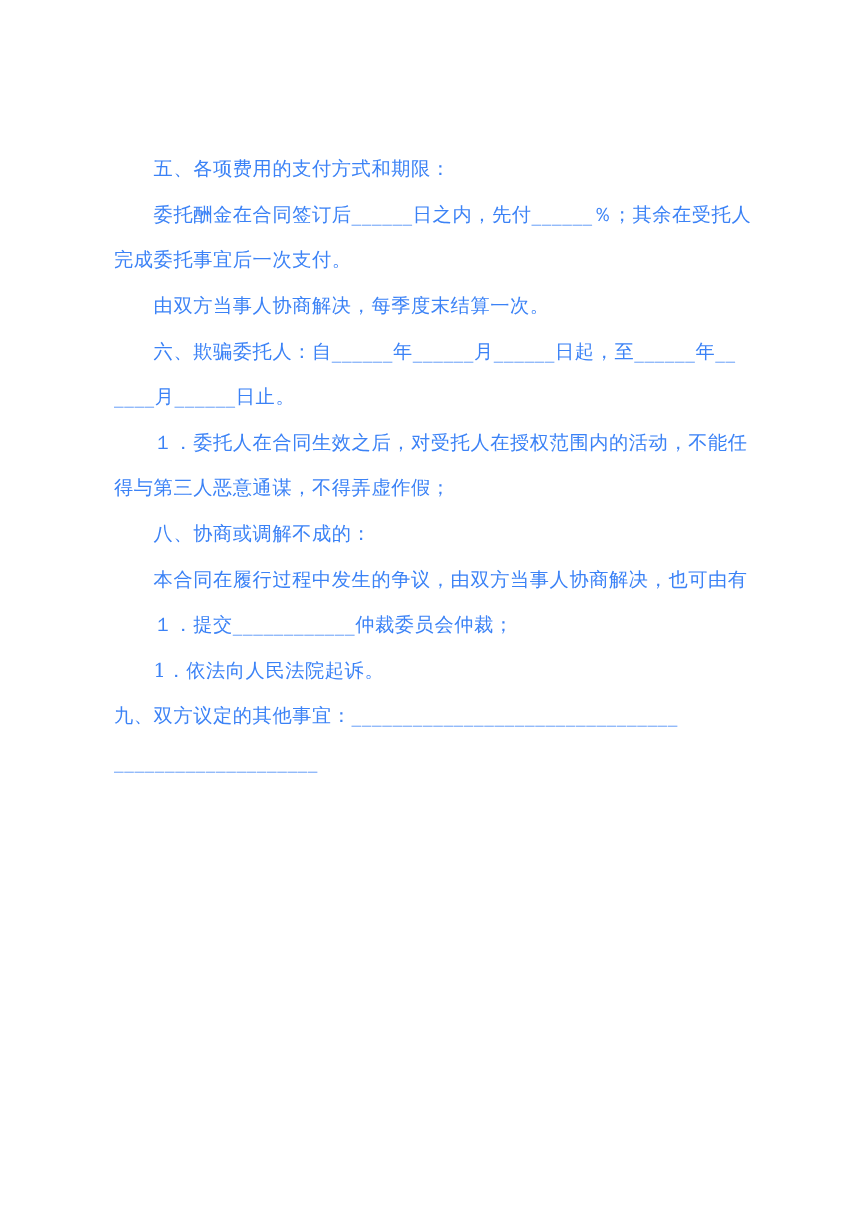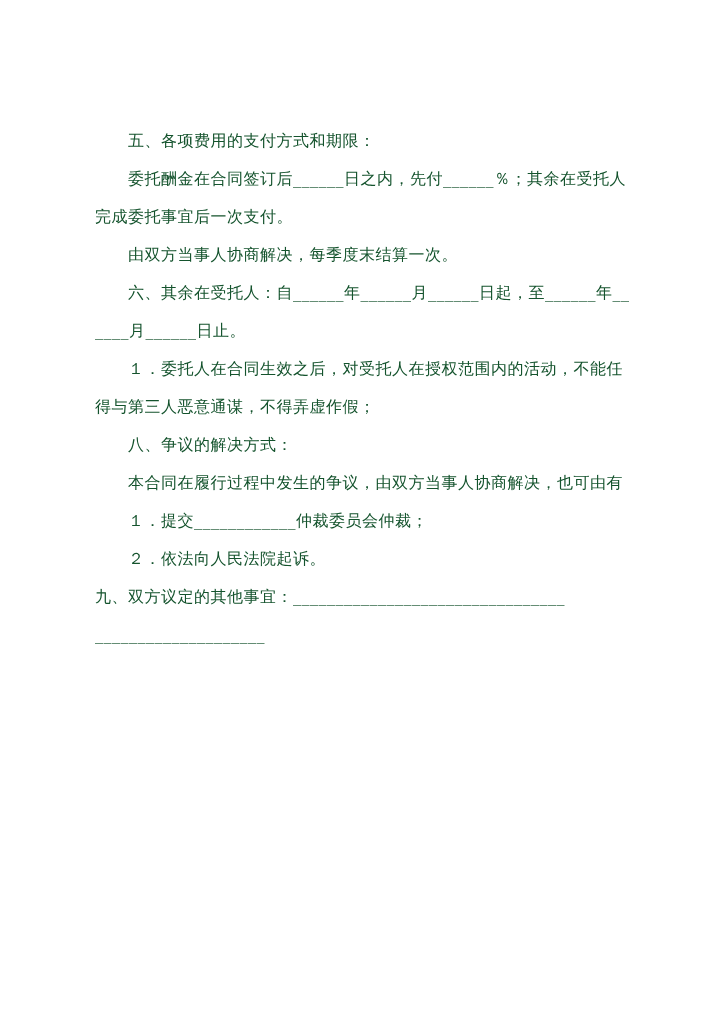--- a/index.html
+++ b/index.html
@@ -10,43 +10,43 @@
   .page {
     position: relative;
     width: 720px;
     height: 1018px;
     background: #ffffff;
     box-sizing: border-box;
     padding: 122px 86px 0 95px;
     overflow: hidden;
     font-family: "DejaVu Serif", "Liberation Serif", serif;
     font-size: 16px;
-    color: #14532d;
+    color: #3b82f6;
   }
   .line {
     margin: 0;
     line-height: 38px;
     white-space: pre-wrap;
     letter-spacing: 0.5px;
   }
   .indent {
     padding-left: 33px;
   }
 </style>
 </head>
 <body>
 
 <div class="page">
   <p class="line indent">五、各项费用的支付方式和期限：</p>
   <p class="line indent">委托酬金在合同签订后______日之内，先付______％；其余在受托人</p>
   <p class="line">完成委托事宜后一次支付。</p>
   <p class="line indent">由双方当事人协商解决，每季度末结算一次。</p>
-  <p class="line indent">六、其余在受托人：自______年______月______日起，至______年__</p>
+  <p class="line indent">六、欺骗委托人：自______年______月______日起，至______年__</p>
   <p class="line">____月______日止。</p>
   <p class="line indent">１．委托人在合同生效之后，对受托人在授权范围内的活动，不能任</p>
   <p class="line">得与第三人恶意通谋，不得弄虚作假；</p>
-  <p class="line indent">八、争议的解决方式：</p>
+  <p class="line indent">八、协商或调解不成的：</p>
   <p class="line indent">本合同在履行过程中发生的争议，由双方当事人协商解决，也可由有</p>
   <p class="line indent">１．提交____________仲裁委员会仲裁；</p>
-  <p class="line indent">２．依法向人民法院起诉。</p>
+  <p class="line indent">1．依法向人民法院起诉。</p>
   <p class="line">九、双方议定的其他事宜：________________________________</p>
   <p class="line">____________________</p>
 </div>
 
 </body></html>

